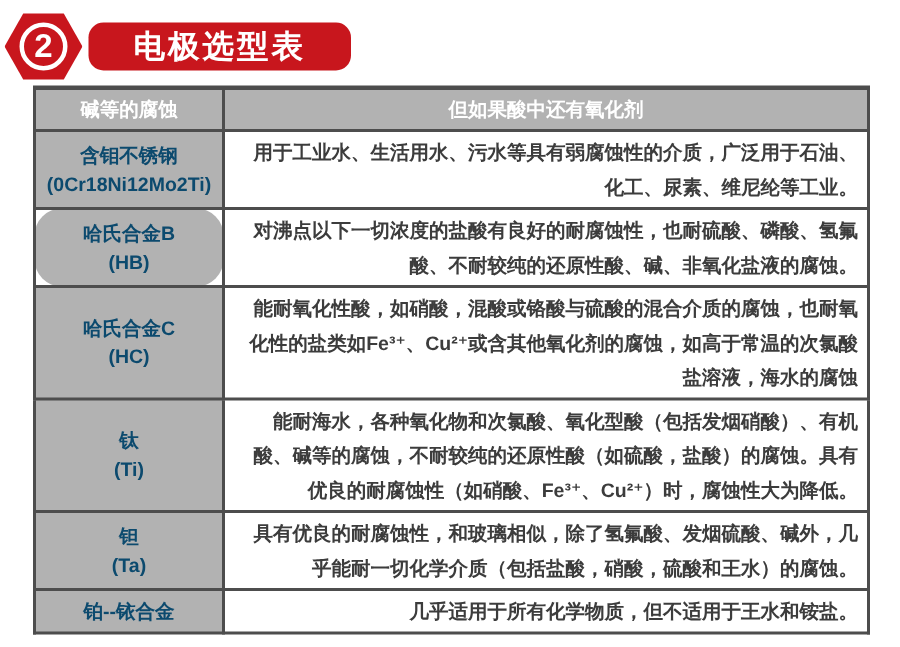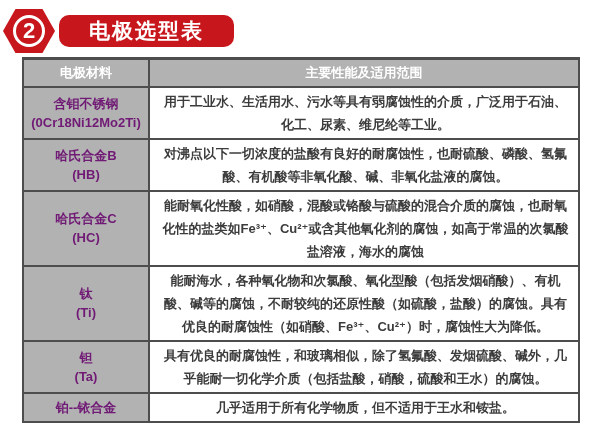--- a/index.html
+++ b/index.html
@@ -75,41 +75,41 @@
     font-size: 13px;
     font-weight: bold;
     height: 28px;
     text-align: center;
     border-top-width: 3px;
   }
   .selection-table col.c-material { width: 126px; }
   .selection-table col.c-desc { width: 430px; }
   .selection-table td.mat {
     background: #b2b2b2;
-    color: #701a75;
+    color: #0c4a6e;
     font-size: 13px;
     font-weight: bold;
     text-align: center;
     vertical-align: middle;
     white-space: pre-line;
     line-height: 19px;
     padding: 3px 2px;
   }
   .selection-table td.desc {
     background: #ffffff;
     color: #3c3c3c;
     font-size: 13px;
     font-weight: bold;
-    text-align: center;
+    text-align: right;
     vertical-align: middle;
     line-height: 23px;
     padding: 2px 6px 2px 9px;
   }
   .selection-table tbody tr:nth-child(1) td { height: 50px; }
-  .selection-table tbody tr:nth-child(2) td { height: 46px; }
+  .selection-table tbody tr:nth-child(2) td { height: 46px; border-radius: 18px; }
   .selection-table tbody tr:nth-child(3) td { height: 67px; }
   .selection-table tbody tr:nth-child(4) td { height: 72px; }
   .selection-table tbody tr:nth-child(5) td { height: 46px; }
   .selection-table tbody tr:nth-child(6) td { height: 26px; }
   .selection-table tbody tr:nth-child(7) td { height: 27px; }
 </style>
 </head>
 <body>
 
 <div class="page-header">
@@ -123,34 +123,34 @@
   </div>
 </div>
 
 <table class="selection-table">
   <colgroup>
     <col class="c-material">
     <col class="c-desc">
   </colgroup>
   <thead>
     <tr>
-      <th>电极材料</th>
-      <th>主要性能及适用范围</th>
+      <th>碱等的腐蚀</th>
+      <th>但如果酸中还有氧化剂</th>
     </tr>
   </thead>
   <tbody>
     <tr>
       <td class="mat">含钼不锈钢
 (0Cr18Ni12Mo2Ti)</td>
       <td class="desc">用于工业水、生活用水、污水等具有弱腐蚀性的介质，广泛用于石油、化工、尿素、维尼纶等工业。</td>
     </tr>
     <tr>
       <td class="mat">哈氏合金B
 (HB)</td>
-      <td class="desc">对沸点以下一切浓度的盐酸有良好的耐腐蚀性，也耐硫酸、磷酸、氢氟酸、有机酸等非氧化酸、碱、非氧化盐液的腐蚀。</td>
+      <td class="desc">对沸点以下一切浓度的盐酸有良好的耐腐蚀性，也耐硫酸、磷酸、氢氟酸、不耐较纯的还原性酸、碱、非氧化盐液的腐蚀。</td>
     </tr>
     <tr>
       <td class="mat">哈氏合金C
 (HC)</td>
       <td class="desc">能耐氧化性酸，如硝酸，混酸或铬酸与硫酸的混合介质的腐蚀，也耐氧化性的盐类如Fe³⁺、Cu²⁺或含其他氧化剂的腐蚀，如高于常温的次氯酸盐溶液，海水的腐蚀</td>
     </tr>
     <tr>
       <td class="mat">钛
 (Ti)</td>
       <td class="desc">能耐海水，各种氧化物和次氯酸、氧化型酸（包括发烟硝酸）、有机酸、碱等的腐蚀，不耐较纯的还原性酸（如硫酸，盐酸）的腐蚀。具有优良的耐腐蚀性（如硝酸、Fe³⁺、Cu²⁺）时，腐蚀性大为降低。</td>

